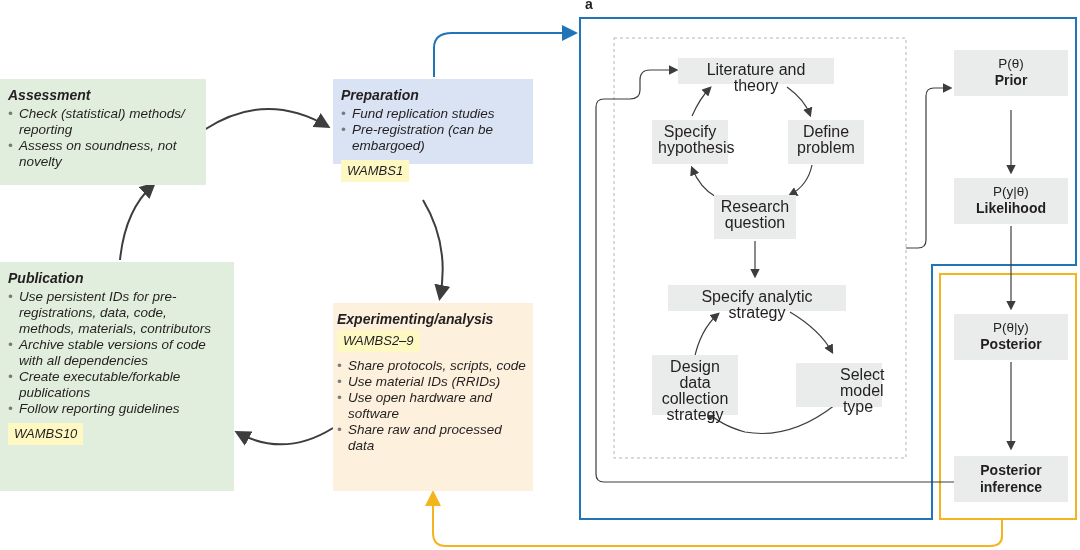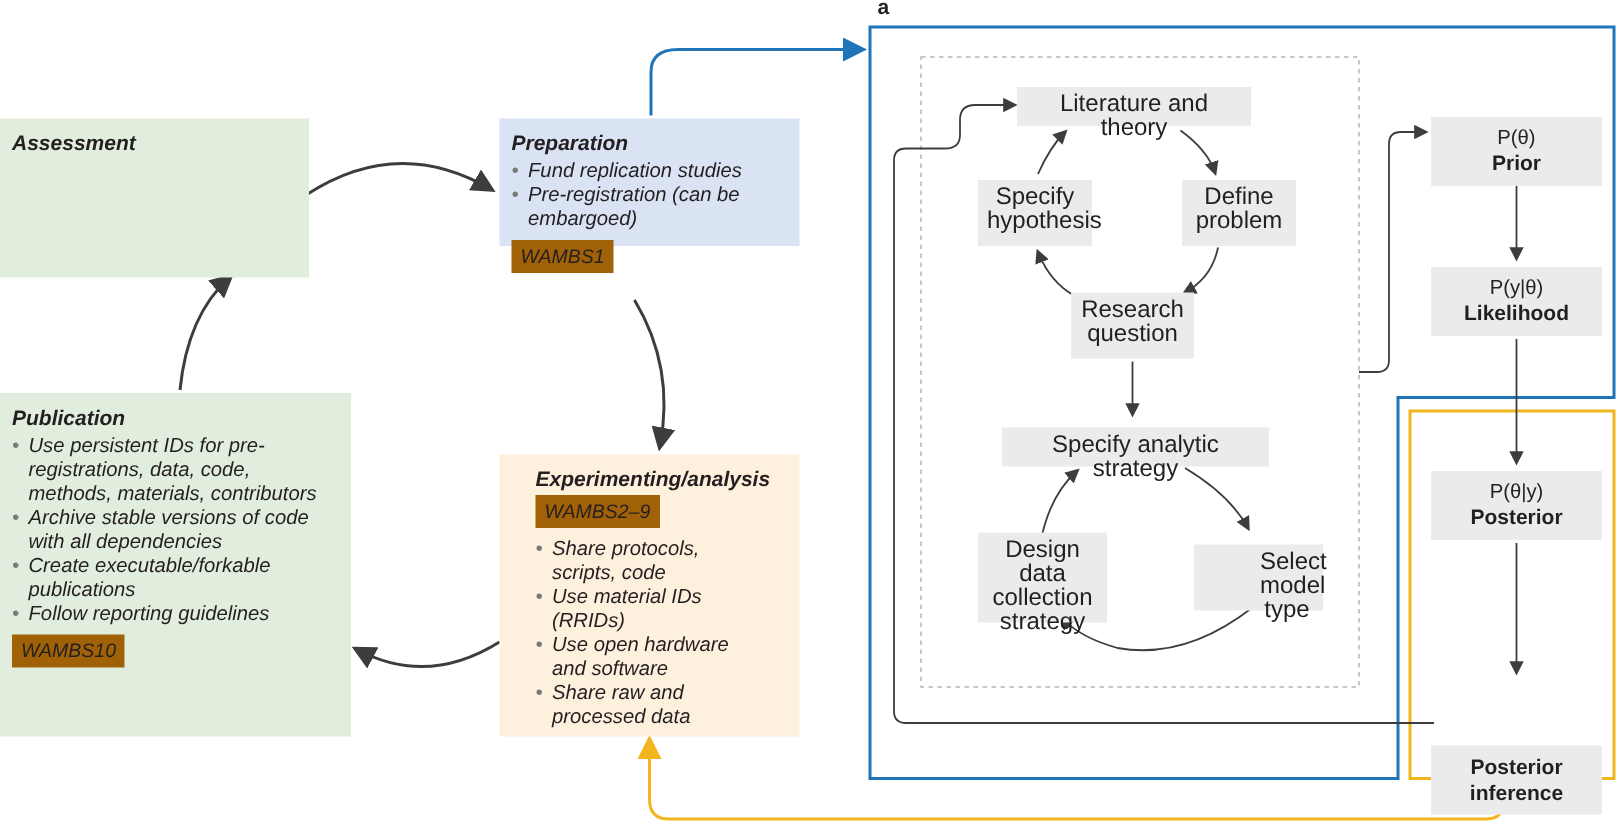--- a/index.html
+++ b/index.html
@@ -3,21 +3,21 @@
 <meta charset="utf-8">
 <style>
   html, body { margin:0; padding:0; background:#ffffff; }
   body { width:1080px; height:550px; position:relative; overflow:hidden;
          font-family:"Liberation Sans", sans-serif; color:#231f20; }
   .box { position:absolute; box-sizing:border-box; font-size:13.5px; line-height:16px;font-style:italic; }
   .box h3 { margin:0 0 3px 0; font-size:14px; font-weight:bold; }
   .box ul { margin:0; padding:0; list-style:none; }
   .box li { position:relative; padding-left:11px; }
   .box li::before { content:"\2022"; position:absolute; left:0; color:#7a7a7a; }
-  .tag { display:inline-block; background:#a16207; padding:3px 6px; font-size:13px; margin-top:6px; }
+  .tag { display:inline-block; background:#fef9c3; padding:3px 6px; font-size:13px; margin-top:6px; }
   .green { background:#e2eedd; }
   .blue  { background:#dae3f3; }
   .orange{ background:#fdf0dd; }
   .node { position:absolute; background:#eaecec; font-size:16px; line-height:16px;
           text-align:center; box-sizing:border-box; padding:4px 6px; }
   .rnode { position:absolute; background:#eaecec; font-size:13.5px; line-height:17px;
            text-align:center; box-sizing:border-box; }
   .rnode b { font-size:14px; }
   svg.wires { position:absolute; left:0; top:0; }
   .panel-label { position:absolute; left:585px; top:-4px; font-weight:bold; font-size:14px; }
@@ -68,20 +68,24 @@
   <path d="M1011,226 V308" fill="none" stroke="#3d3d3d" stroke-width="1.2" marker-end="url(#ah)"></path>
   <path d="M1011,362 V448" fill="none" stroke="#3d3d3d" stroke-width="1.2" marker-end="url(#ah)"></path>
 
   <path d="M956,482 H604 Q596,482 596,474 V107 Q596,99 604,99 H630 Q640,99 640,90 V80 Q640,70 650,70 H676" fill="none" stroke="#3d3d3d" stroke-width="1.2" marker-end="url(#ah)"></path>
 </svg>
 
 <div class="panel-label">a</div>
 
 <div class="box green" style="left:0;top:79px;width:206px;height:106px;padding:8px 8px;">
   <h3>Assessment</h3>
+  <ul>
+    <li>Check (statistical) methods/ reporting</li>
+    <li>Assess on soundness, not novelty</li>
+  </ul>
 </div>
 
 <div class="box blue" style="left:333px;top:79px;width:200px;height:85px;padding:8px 8px;">
   <h3>Preparation</h3>
   <ul>
     <li>Fund replication studies</li>
     <li>Pre-registration (can be embargoed)</li>
   </ul>
   <span class="tag">WAMBS1</span>
 </div>
@@ -90,46 +94,46 @@
   <h3>Publication</h3>
   <ul>
     <li>Use persistent IDs for pre-registrations, data, code, methods, materials, contributors</li>
     <li>Archive stable versions of code with all dependencies</li>
     <li>Create executable/forkable publications</li>
     <li>Follow reporting guidelines</li>
   </ul>
   <span class="tag">WAMBS10</span>
 </div>
 
-<div class="box orange" style="left:333px;top:303px;width:200px;height:188px;padding:8px 24px;">
+<div class="box orange" style="left:333px;top:303px;width:200px;height:188px;padding:8px 4px;">
   <h3>Experimenting/analysis</h3>
   <span class="tag" style="margin-top:0;margin-bottom:6px;">WAMBS2–9</span>
   <ul>
     <li>Share protocols, scripts, code</li>
     <li>Use material IDs (RRIDs)</li>
     <li>Use open hardware and software</li>
     <li>Share raw and processed data</li>
   </ul>
 </div>
 
 <div class="node" style="left:678px;top:58px;width:156px;height:26px;">Literature and theory</div>
 <div class="node" style="left:788px;top:120px;width:76px;height:44px;">Define problem</div>
 <div class="node" style="left:652px;top:120px;width:76px;height:44px;">Specify hypothesis</div>
 <div class="node" style="left:714px;top:195px;width:82px;height:44px;">Research question</div>
 <div class="node" style="left:668px;top:285px;width:178px;height:26px;">Specify analytic strategy</div>
 <div class="node" style="left:652px;top:355px;width:86px;height:60px;">Design data collection strategy</div>
 <div class="node" style="left:796px;top:363px;width:86px;height:44px;padding-left:44px;">Select model type</div>
 
-<div class="rnode" style="left:954px;top:78px;width:114px;height:46px;padding-top:5px;">
+<div class="rnode" style="left:954px;top:50px;width:114px;height:46px;padding-top:5px;">
   <div>P(θ)</div>
   <b>Prior</b>
 </div>
 <div class="rnode" style="left:954px;top:178px;width:114px;height:46px;padding-top:5px;">
   <div>P(y|θ)</div>
   <b>Likelihood</b>
 </div>
 <div class="rnode" style="left:954px;top:314px;width:114px;height:46px;padding-top:5px;">
   <div>P(θ|y)</div>
   <b>Posterior</b>
 </div>
-<div class="rnode" style="left:954px;top:456px;width:114px;height:46px;padding-top:6px;font-weight:bold;margin-top:41px;">
+<div class="rnode" style="left:954px;top:456px;width:114px;height:46px;padding-top:6px;font-weight:bold;">
   <b>Posterior inference</b>
 </div>
 
 </body></html>

